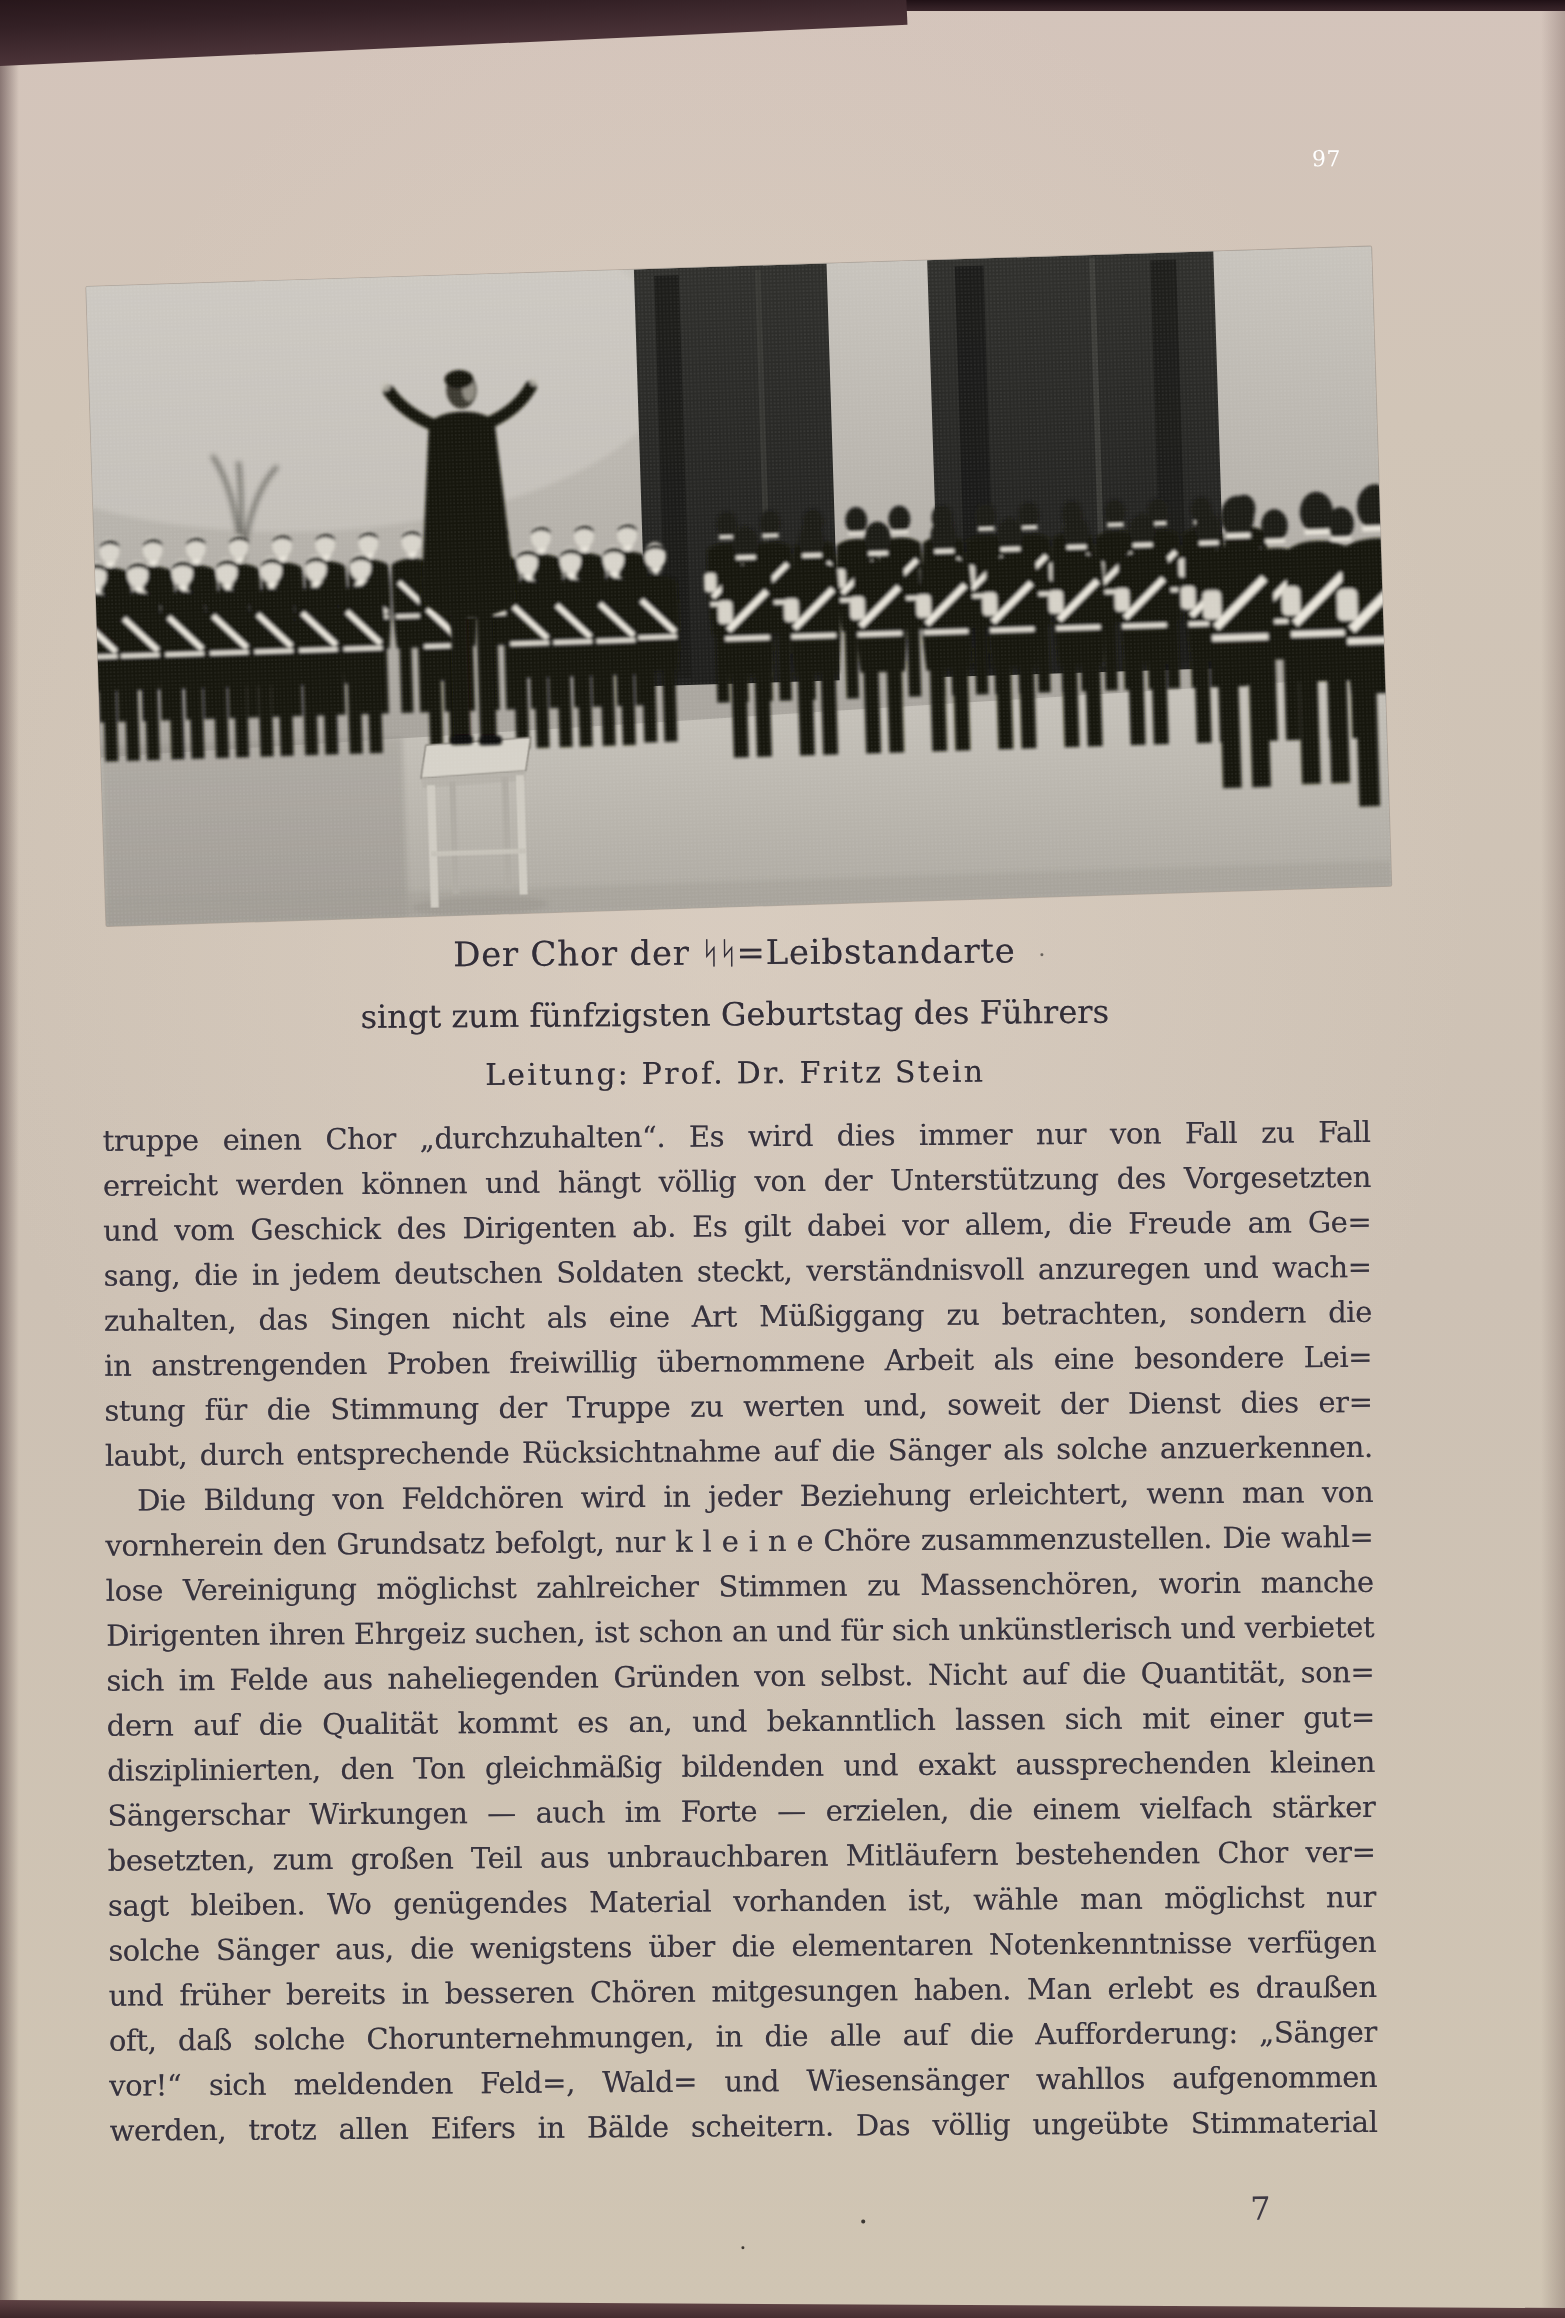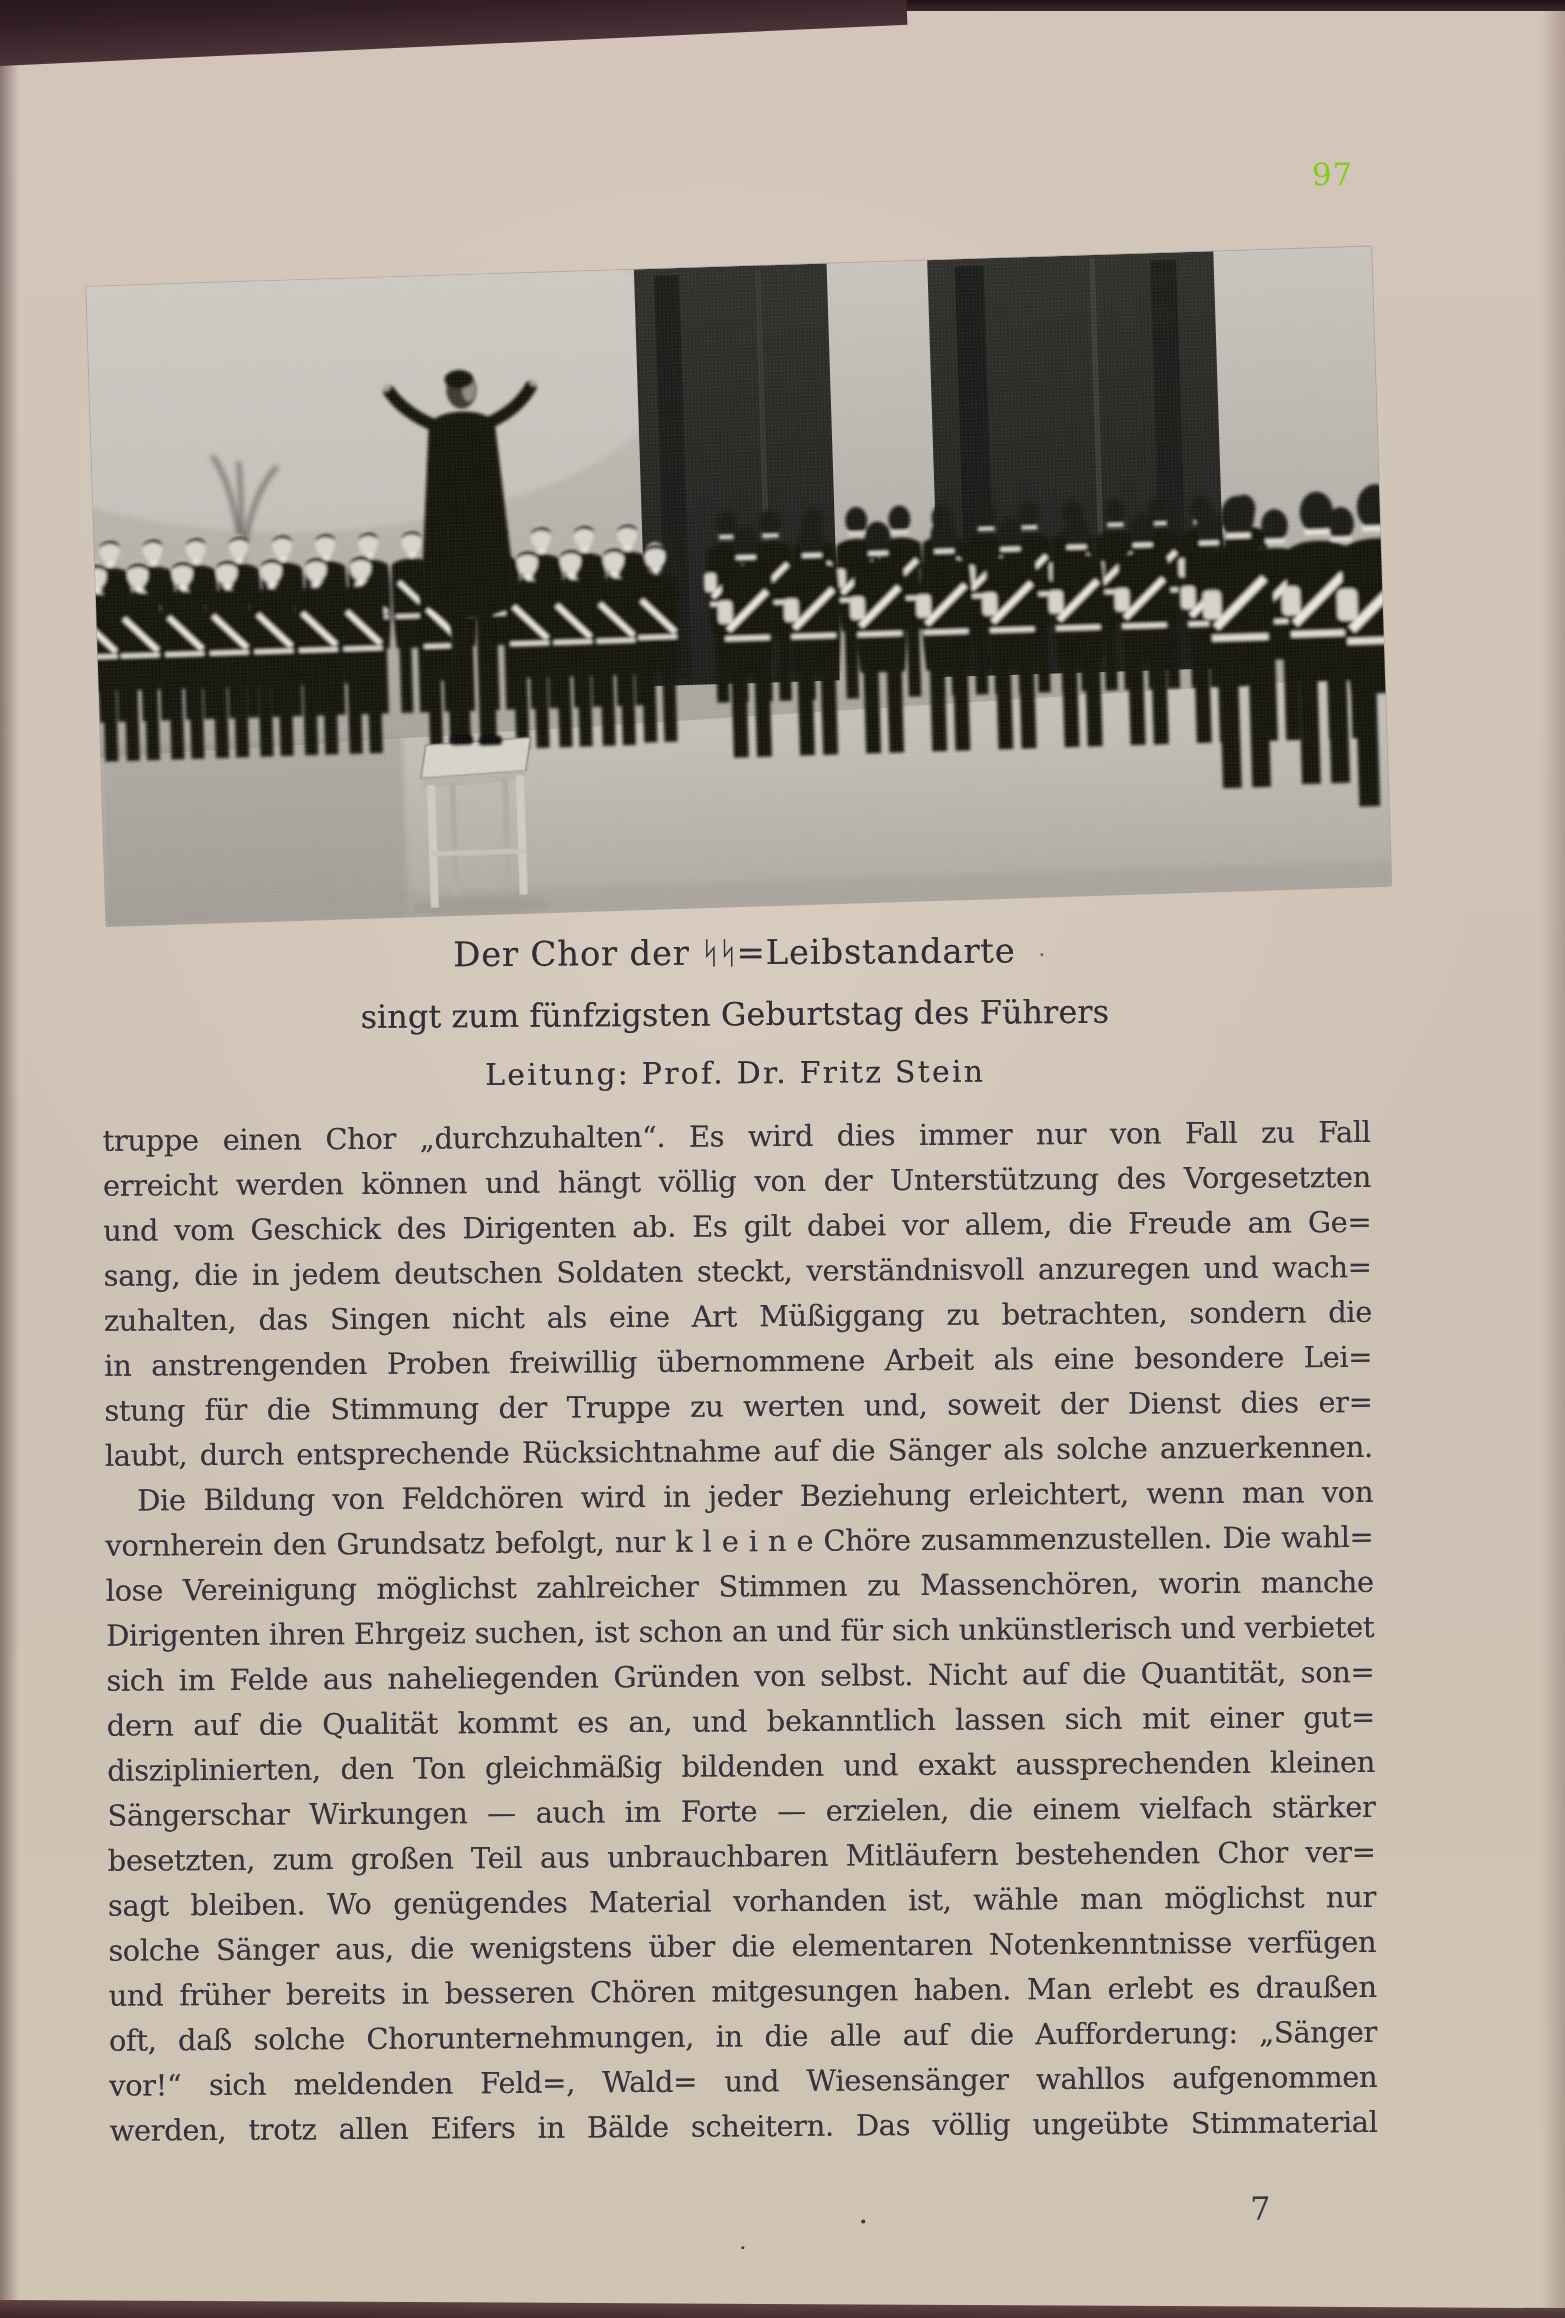--- a/index.html
+++ b/index.html
@@ -23,21 +23,21 @@
     background:linear-gradient(180deg,#201116,#3a262b);}
   .cover-wedge-top{position:absolute;left:-29px;top:-40px;width:935px;height:86px;
     background:linear-gradient(180deg,#1f1014 0%,#332025 55%,#4b3338 100%);
     transform:rotate(-2.6deg);}
   .cover-bottom{position:absolute;left:-14.4px;top:2304px;width:1597px;height:43px;
     background:linear-gradient(180deg,#5d4143 0%,#3a2427 45%,#241316 100%);
     transform:rotate(.3deg);}
   .content{position:absolute;inset:0;transform:rotate(-.4deg);transform-origin:50% 45%;}
 
   
-  .pagenum{position:absolute;left:1318px;top:160px;font-size:31px;color:#84cc16;
+  .pagenum{position:absolute;left:1318px;top:150px;font-size:22px;color:#ffffff;
     letter-spacing:0.7px;}
   .signature{position:absolute;left:1242px;top:2193px;font-size:32px;color:#3e3944;}
 
   
   .photo{
     position:absolute;left:99px;top:266px;width:1286px;height:640px;
     transform:rotate(-1.4deg);
     background:#b3afa8;overflow:hidden;border-radius:1.4px;
     box-shadow:0 0 0 0.7px rgba(120,110,100,.35), inset 0 0 43px rgba(60,58,54,.25);
   }

